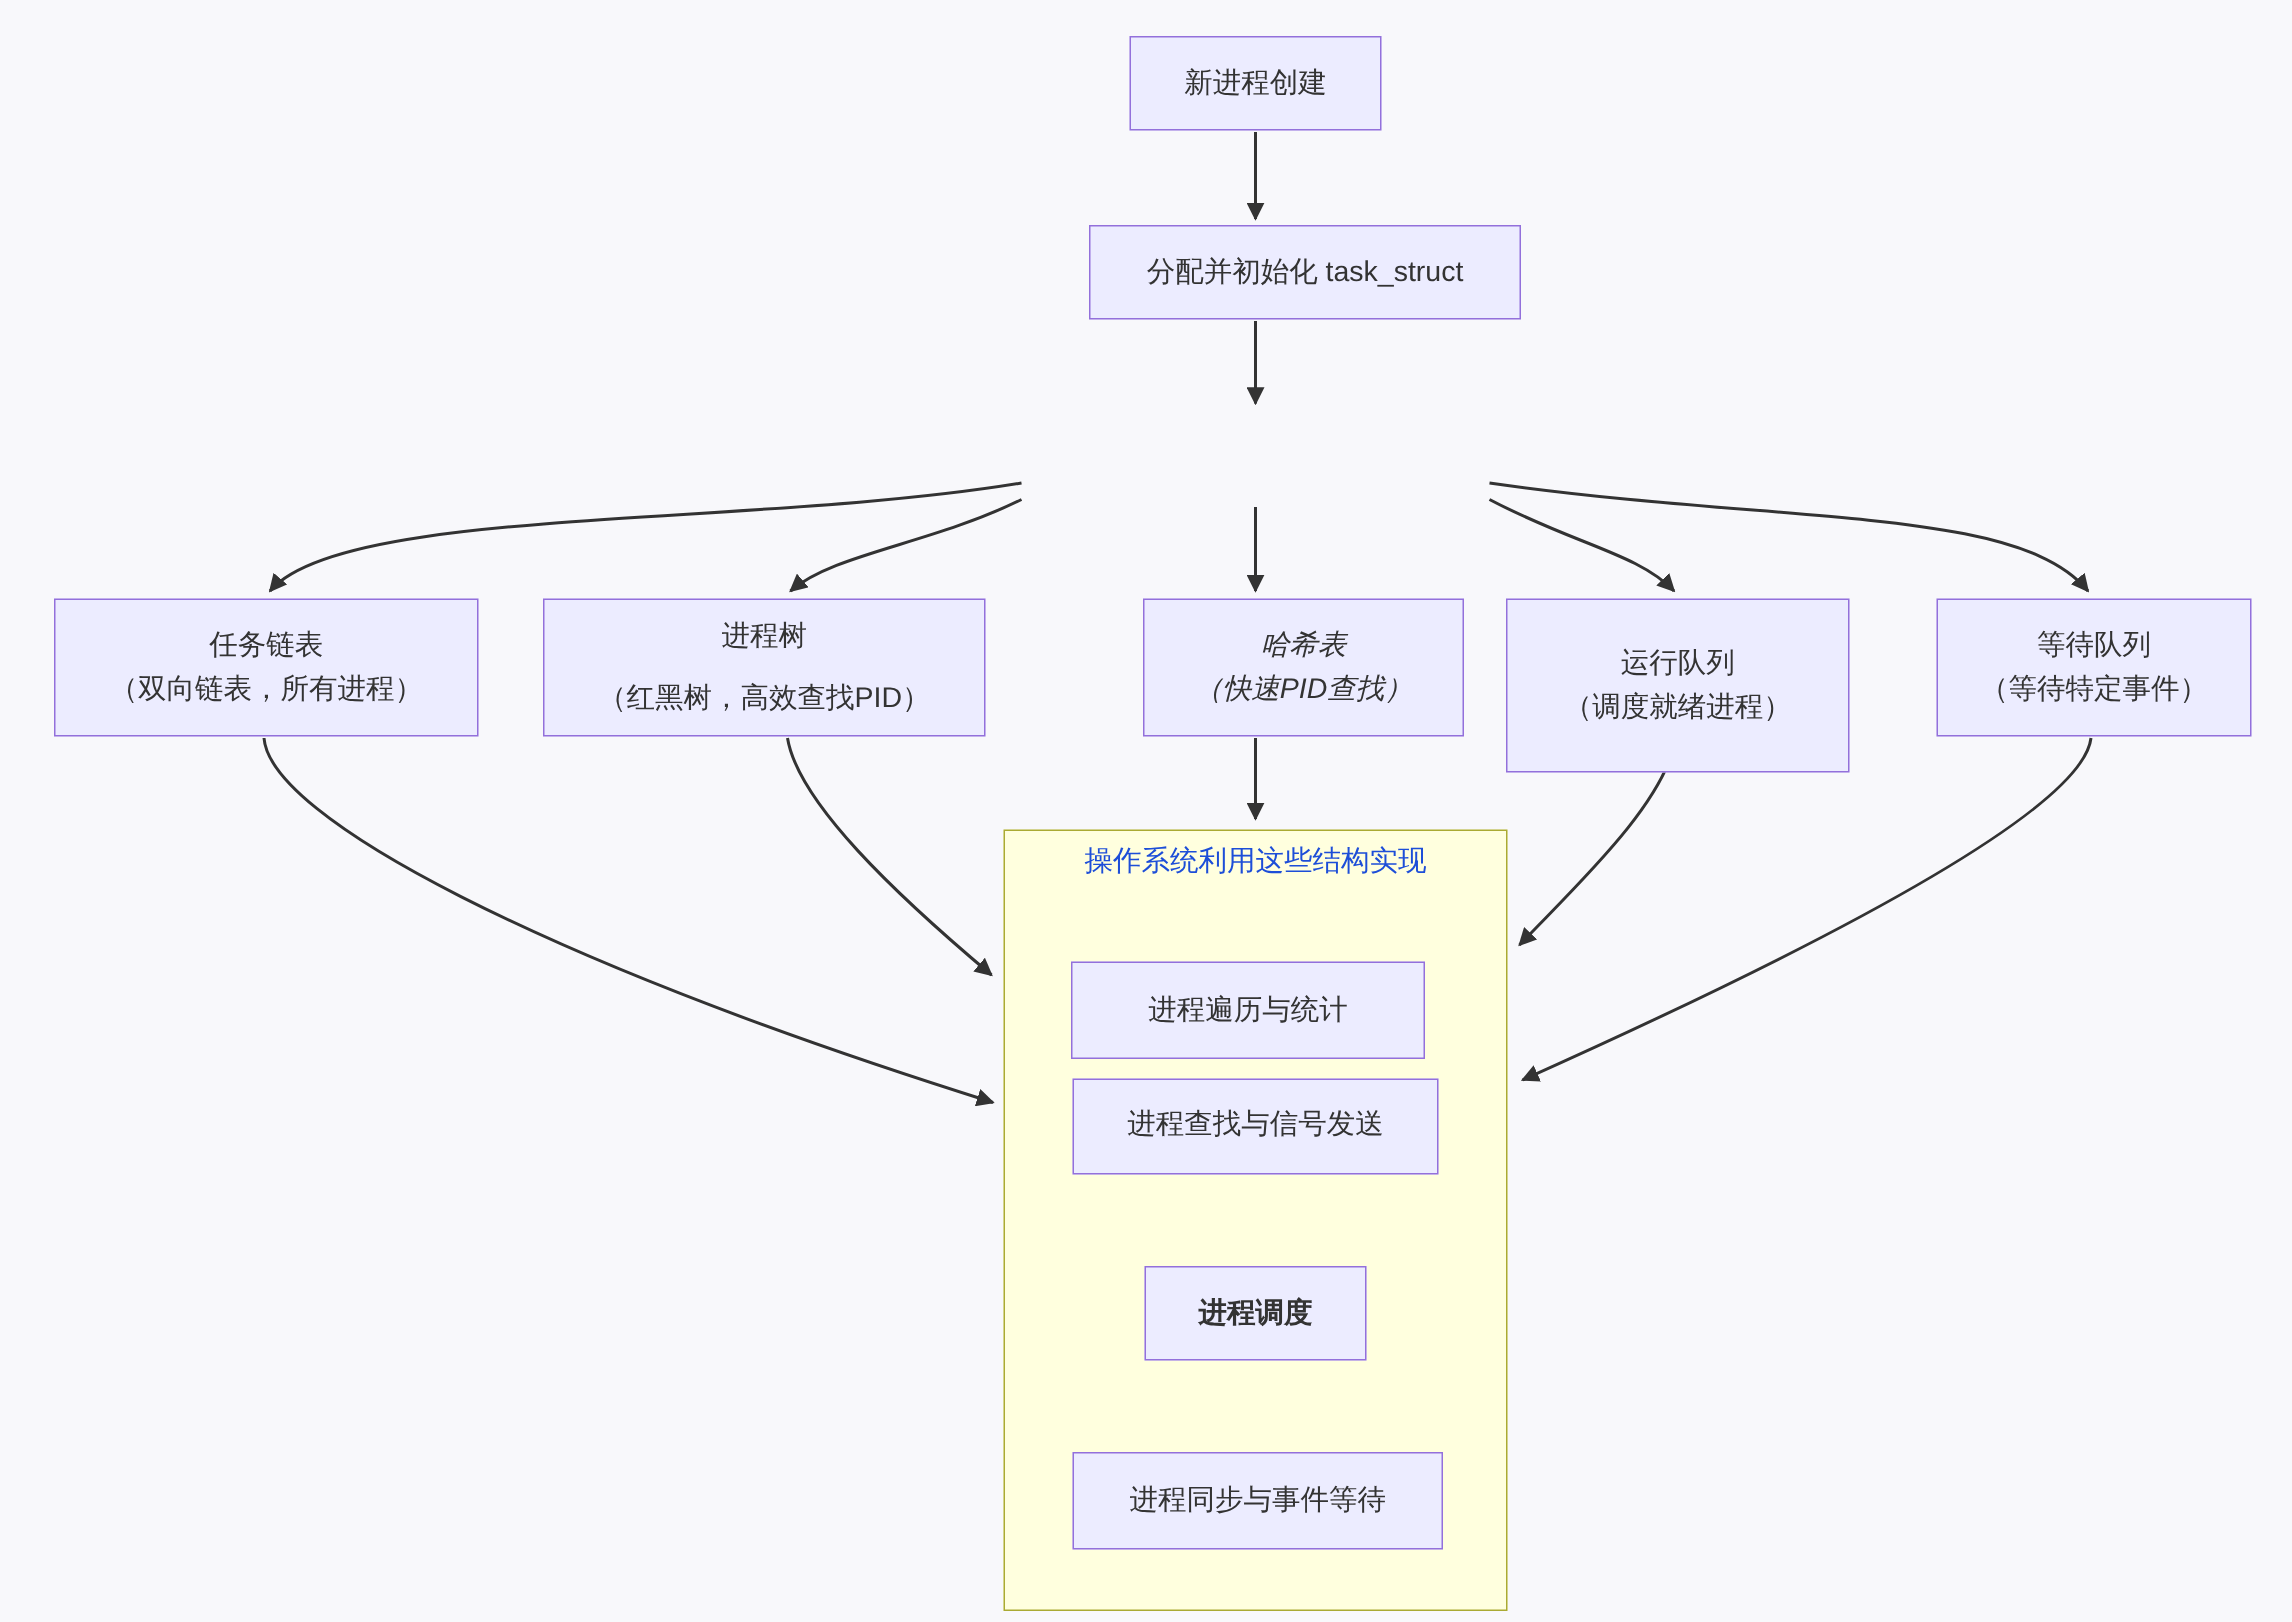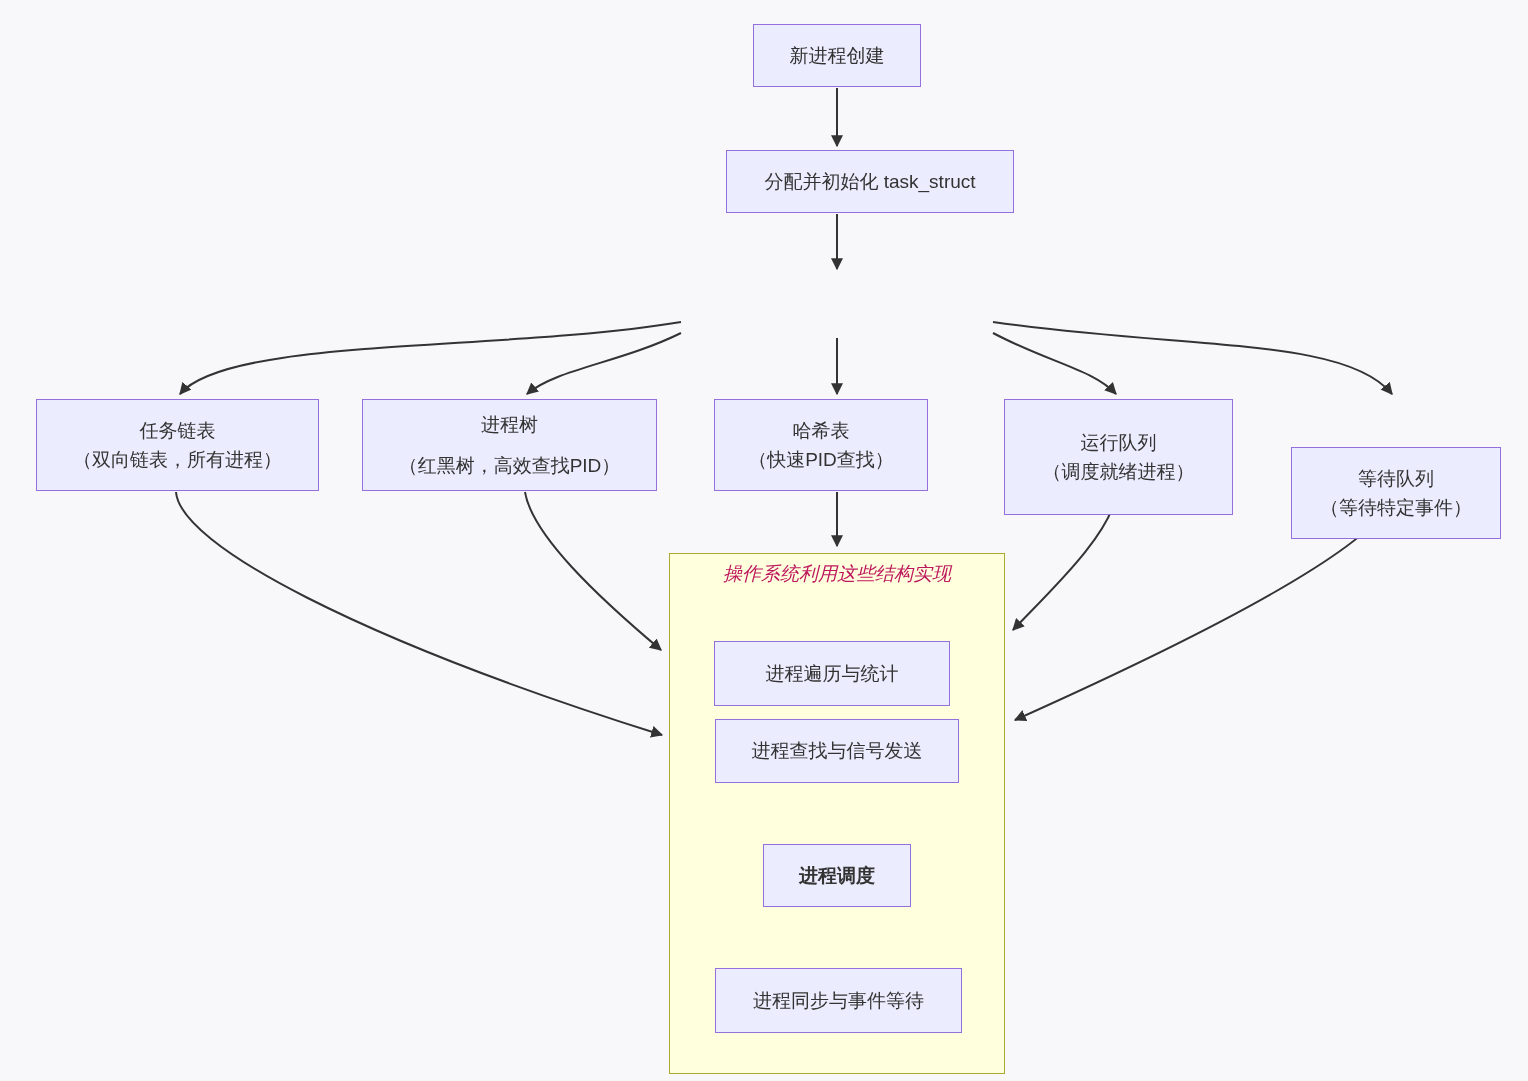--- a/index.html
+++ b/index.html
@@ -27,22 +27,21 @@
     background: #ffffde;
     border: 1.5px solid #aaaa33;
     box-sizing: border-box;
   }
   .cluster-title {
     position: absolute;
     width: 100%;
     top: 7px;
     text-align: center;
     font-size: 19px;
-    color: #be185d;
-    font-style: italic;
+    color: #1d4ed8;
   }
   .node {
     position: absolute;
     background: #ECECFF;
     border: 1.5px solid #9370DB;
     box-sizing: border-box;
     display: flex;
     flex-direction: column;
     align-items: center;
     justify-content: center;
@@ -99,40 +98,40 @@
   <div class="node" style="left:36px; top:399px; width:283px; height:92px;">
     <div class="line">任务链表</div>
     <div class="line">（双向链表，所有进程）</div>
   </div>
 
   <div class="node" style="left:362px; top:399px; width:295px; height:92px;gap:12px;">
     <div class="line">进程树</div>
     <div class="line">（红黑树，高效查找PID）</div>
   </div>
 
-  <div class="node" style="left:714px; top:399px; width:214px; height:92px;">
+  <div class="node" style="left:762px; top:399px; width:214px; height:92px;font-style:italic;">
     <div class="line">哈希表</div>
     <div class="line">（快速PID查找）</div>
   </div>
 
   <div class="node" style="left:1004px; top:399px; width:229px; height:116px;">
     <div class="line">运行队列</div>
     <div class="line">（调度就绪进程）</div>
   </div>
 
-  <div class="node" style="left:1291px; top:399px; width:210px; height:92px;margin-top:48px;">
+  <div class="node" style="left:1291px; top:399px; width:210px; height:92px;">
     <div class="line">等待队列</div>
     <div class="line">（等待特定事件）</div>
   </div>
 
   <div class="node" style="left:714px; top:593px; width:236px; height:65px;margin-top:48px;">
     <div class="line">进程遍历与统计</div>
   </div>
 
-  <div class="node" style="left:715px; top:719px; width:244px; height:64px;">
+  <div class="node" style="left:715px; top:719px; width:244px; height:64px;font-family:Liberation Mono, monospace;">
     <div class="line">进程查找与信号发送</div>
   </div>
 
   <div class="node" style="left:763px; top:844px; width:148px; height:63px;font-weight:bold;">
     <div class="line">进程调度</div>
   </div>
 
   <div class="node" style="left:715px; top:968px; width:247px; height:65px;">
     <div class="line">进程同步与事件等待</div>
   </div>

